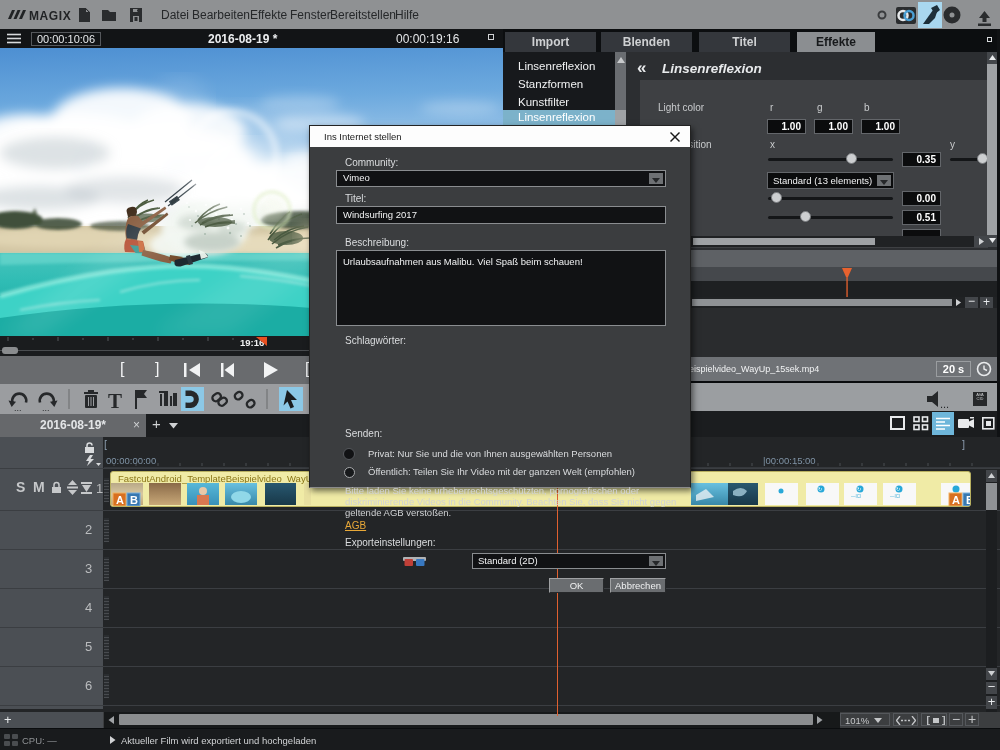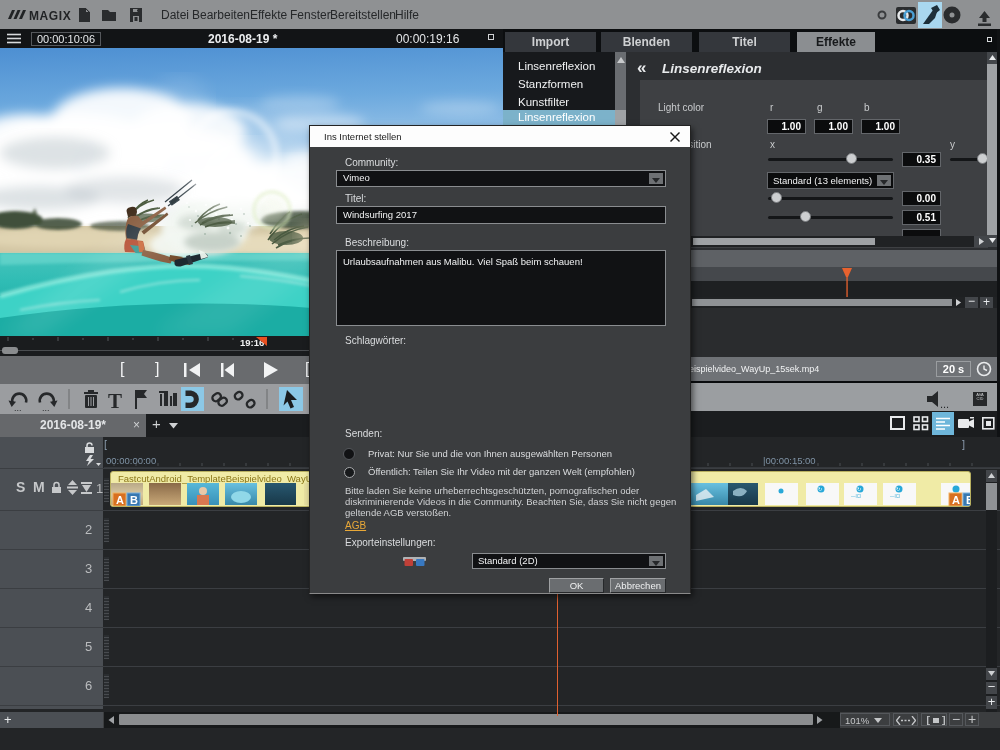--- a/index.html
+++ b/index.html
@@ -39,21 +39,21 @@
 
 #timeline{left:0;top:437px;width:1000px;height:275px;background:#232527;}
 .trksep{position:absolute;left:0;width:1000px;height:1px;background:#3b3e42;}
 .tnum{position:absolute;font-size:13px;color:#babcbe;}
 .grip{position:absolute;left:104px;width:5px;height:24px;background:repeating-linear-gradient(to bottom,#2a2d30 0 2px,#484b4f 2px 3px);}
 
 #hscrollrow{left:0;top:712px;width:1000px;height:16px;background:#3c3e40;}
 
 #statusbar{left:0;top:728px;width:1000px;height:22px;background:#191b1d;border-top:1px solid #0b0d0f;}
 
-#dialog{left:309px;top:125px;width:382px;height:469px;background:#3b3d3f;box-shadow:2px 3px 6px rgba(0,0,0,0.55);border:1px solid #232323;border-bottom-color:#8a8a8a;}
+#dialog{left:309px;top:125px;width:382px;height:363px;background:#3b3d3f;box-shadow:2px 3px 6px rgba(0,0,0,0.55);border:1px solid #232323;border-bottom-color:#8a8a8a;}
 #dlgtitle{position:absolute;left:0;top:0;width:380px;height:21px;background:#fdfdfd;color:#1a1a1a;font-size:9.5px;line-height:21px;}
 #dialog .lbl{position:absolute;left:26px;font-size:10px;color:#dadcde;white-space:nowrap;margin-left:9px;}
 #dialog .fld{position:absolute;left:26px;width:330px;background:#111214;border:1px solid #8a8d90;color:#f2f3f4;font-size:9.5px;}
 .combo-btn{position:absolute;right:2px;top:2px;bottom:2px;width:14px;background:#6e7174;}
 .combo-btn:after{content:"";position:absolute;left:3px;top:5px;border-left:4px solid transparent;border-right:4px solid transparent;border-top:5px solid #26282a;}
 .btn{position:absolute;height:15px;background:#6a6d70;border:1px solid #26282a;border-top-color:#9fa1a3;border-left-color:#9fa1a3;color:#f0f1f2;font-size:9.5px;text-align:center;line-height:13px;}
 </style></head>
 <body>
 <div id="stage">
 
@@ -772,20 +772,33 @@
         <line x1="5" y1="4.5" x2="15" y2="4.5" stroke-dasharray="2 1.5"></line>
       </svg>
   <svg class="abs" style="left:927px;top:4px" width="18" height="9" stroke="#c4c6c8" stroke-width="1.3" fill="none">
         <path d="M3 0 H0.7 V9 H3 M15 0 h2.3 V9 H15"></path>
         <rect x="6" y="2" width="6" height="5" fill="#c4c6c8" stroke="none"></rect>
       </svg>
   <span class="abs" style="left:952px;top:-1px;font-size:14px;color:#c4c6c8">−</span>
   <span class="abs" style="left:968px;top:-1px;font-size:14px;color:#c4c6c8">+</span>
 </div>
 
+<div class="abs" id="statusbar">
+  <svg class="abs" style="left:4px;top:5px" width="14" height="13" fill="#4a4d50">
+        <rect x="0" y="0" width="6" height="5" rx="1"></rect>
+        <rect x="8" y="0" width="6" height="5" rx="1"></rect>
+        <rect x="0" y="7" width="6" height="5" rx="1"></rect>
+        <rect x="8" y="7" width="6" height="5" rx="1"></rect>
+      </svg>
+  <span class="abs" style="left:22px;top:6px;font-size:9.5px;color:#8f9295">CPU: —</span>
+  <svg class="abs" style="left:110px;top:7px" width="6" height="8">
+        <path d="M0 0 v8 l5.5 -4 z" fill="#d0d2d4"></path>
+      </svg>
+  <span class="abs" style="left:121px;top:6px;font-size:9.5px;color:#d0d2d4">Aktueller Film wird exportiert und hochgeladen</span>
+</div>
 
 <div class="abs" id="dialog">
   <div id="dlgtitle"><span style="margin-left:14px">Ins Internet stellen</span>
     <svg style="position:absolute;right:10px;top:6px" width="10" height="10" stroke="#1a1a1a" stroke-width="1.4">
           <line x1="0.5" y1="0.5" x2="9.5" y2="9.5"></line>
           <line x1="9.5" y1="0.5" x2="0.5" y2="9.5"></line>
         </svg>
   </div>
   <span class="lbl" style="top:31px">Community:</span>
   <div class="fld" style="top:44px;height:17px">

